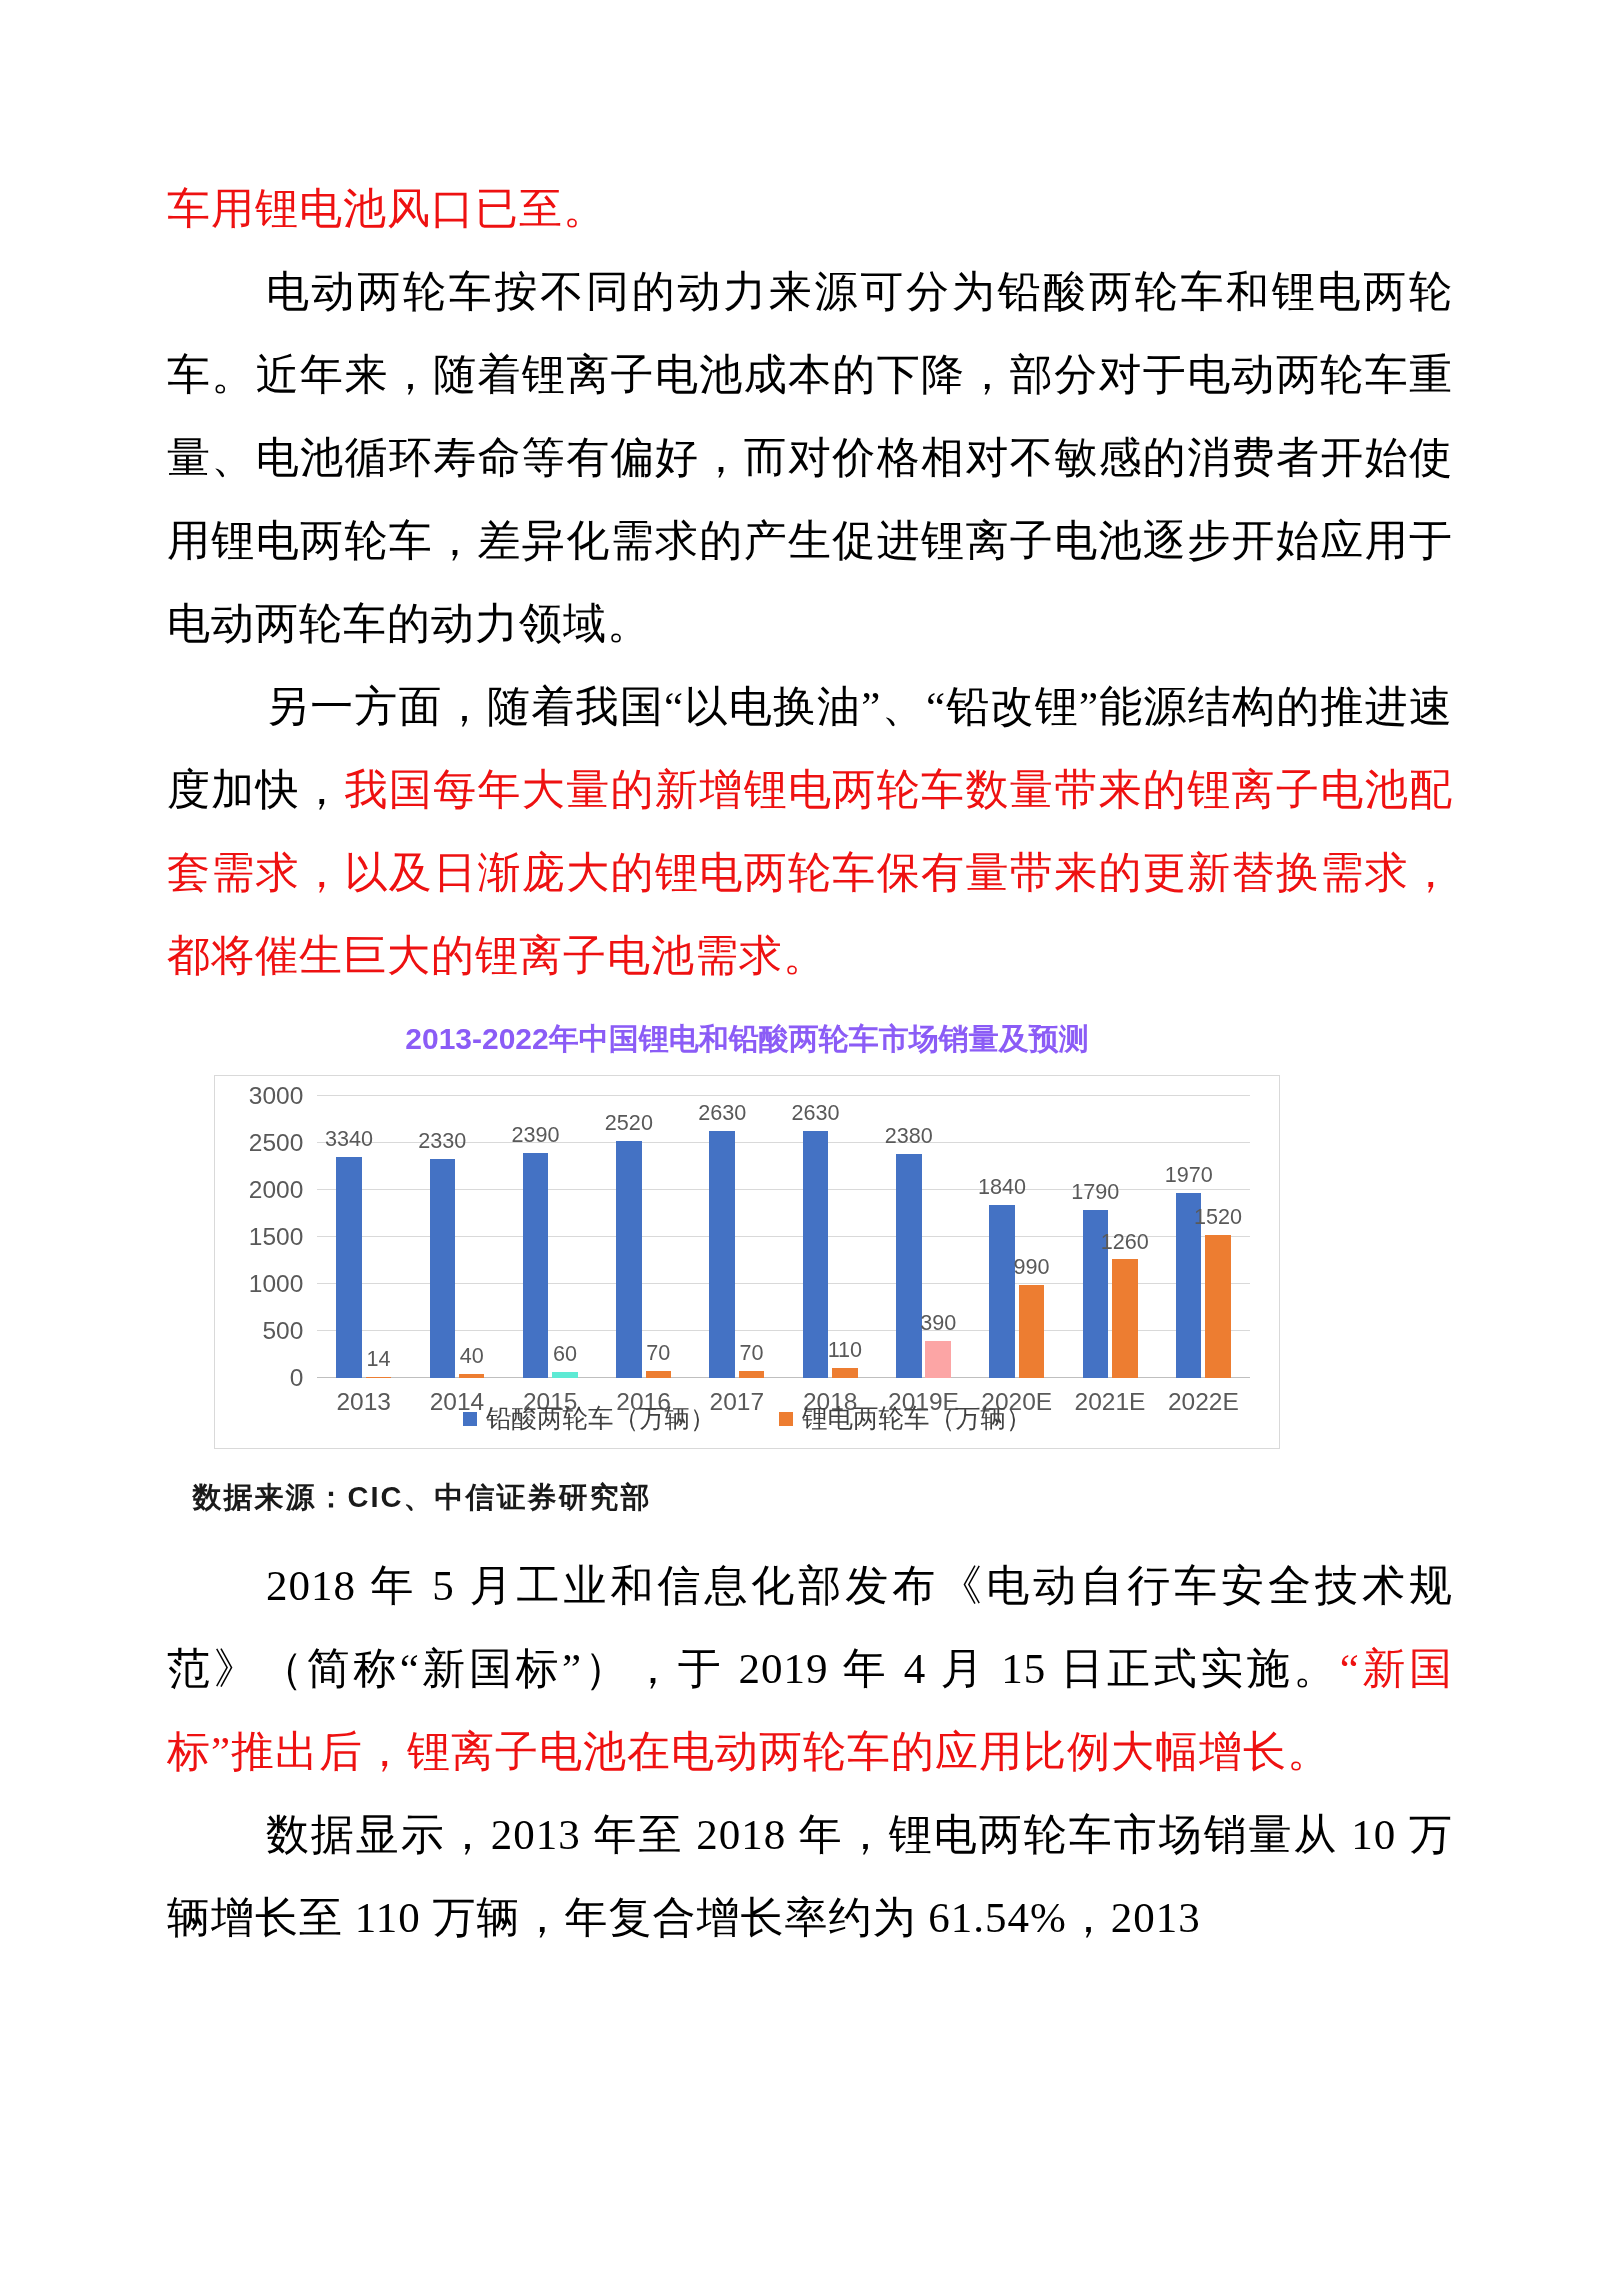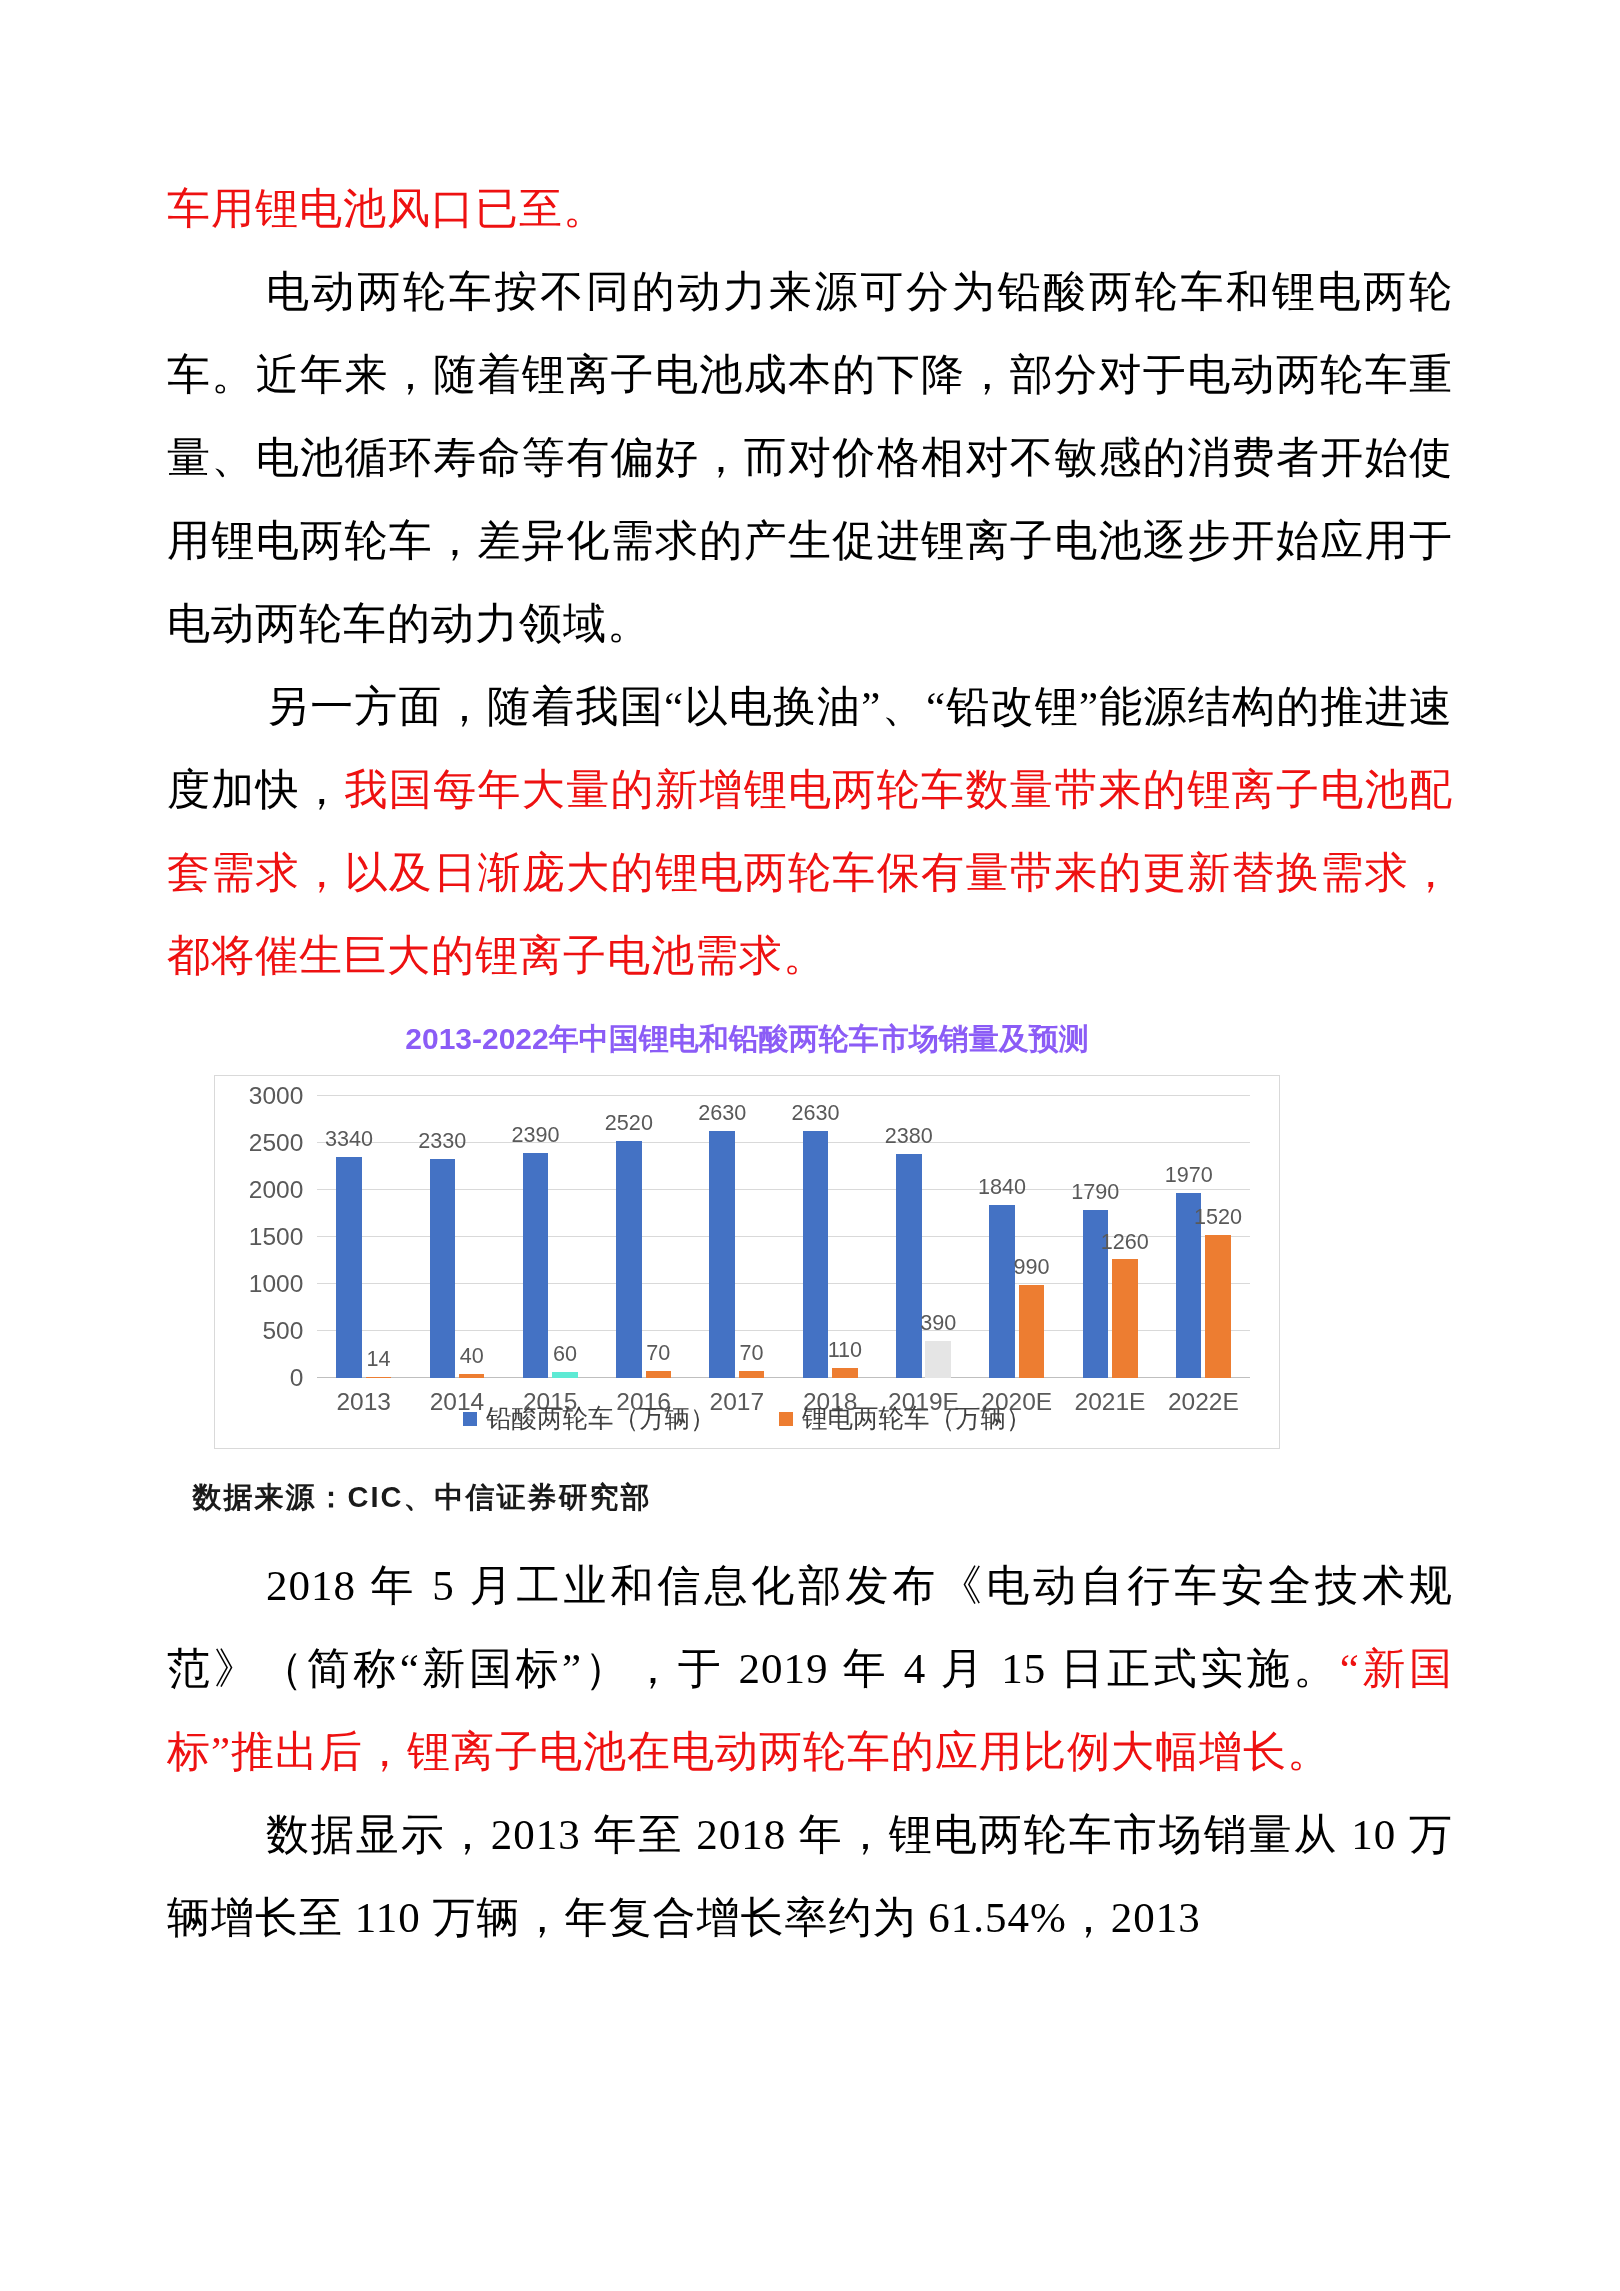--- a/index.html
+++ b/index.html
@@ -113,21 +113,21 @@
                 </div>
                 <div class="bar s1" style="height: 3.66667%; background: rgb(237, 125, 49);">
                   <span class="dlabel">110</span>
                 </div>
                 <div class="cat">2018</div>
               </div>
               <div class="bar-group">
                 <div class="bar s0" style="height: 79.3333%; background: rgb(68, 114, 196);">
                   <span class="dlabel">2380</span>
                 </div>
-                <div class="bar s1" style="height: 13%; background: #e5e5e5;">
+                <div class="bar s1" style="height: 13%; background: #fca5a5;">
                   <span class="dlabel">390</span>
                 </div>
                 <div class="cat">2019E</div>
               </div>
               <div class="bar-group">
                 <div class="bar s0" style="height: 61.3333%; background: rgb(68, 114, 196);">
                   <span class="dlabel">1840</span>
                 </div>
                 <div class="bar s1" style="height: 33%; background: rgb(237, 125, 49);">
                   <span class="dlabel">990</span>

